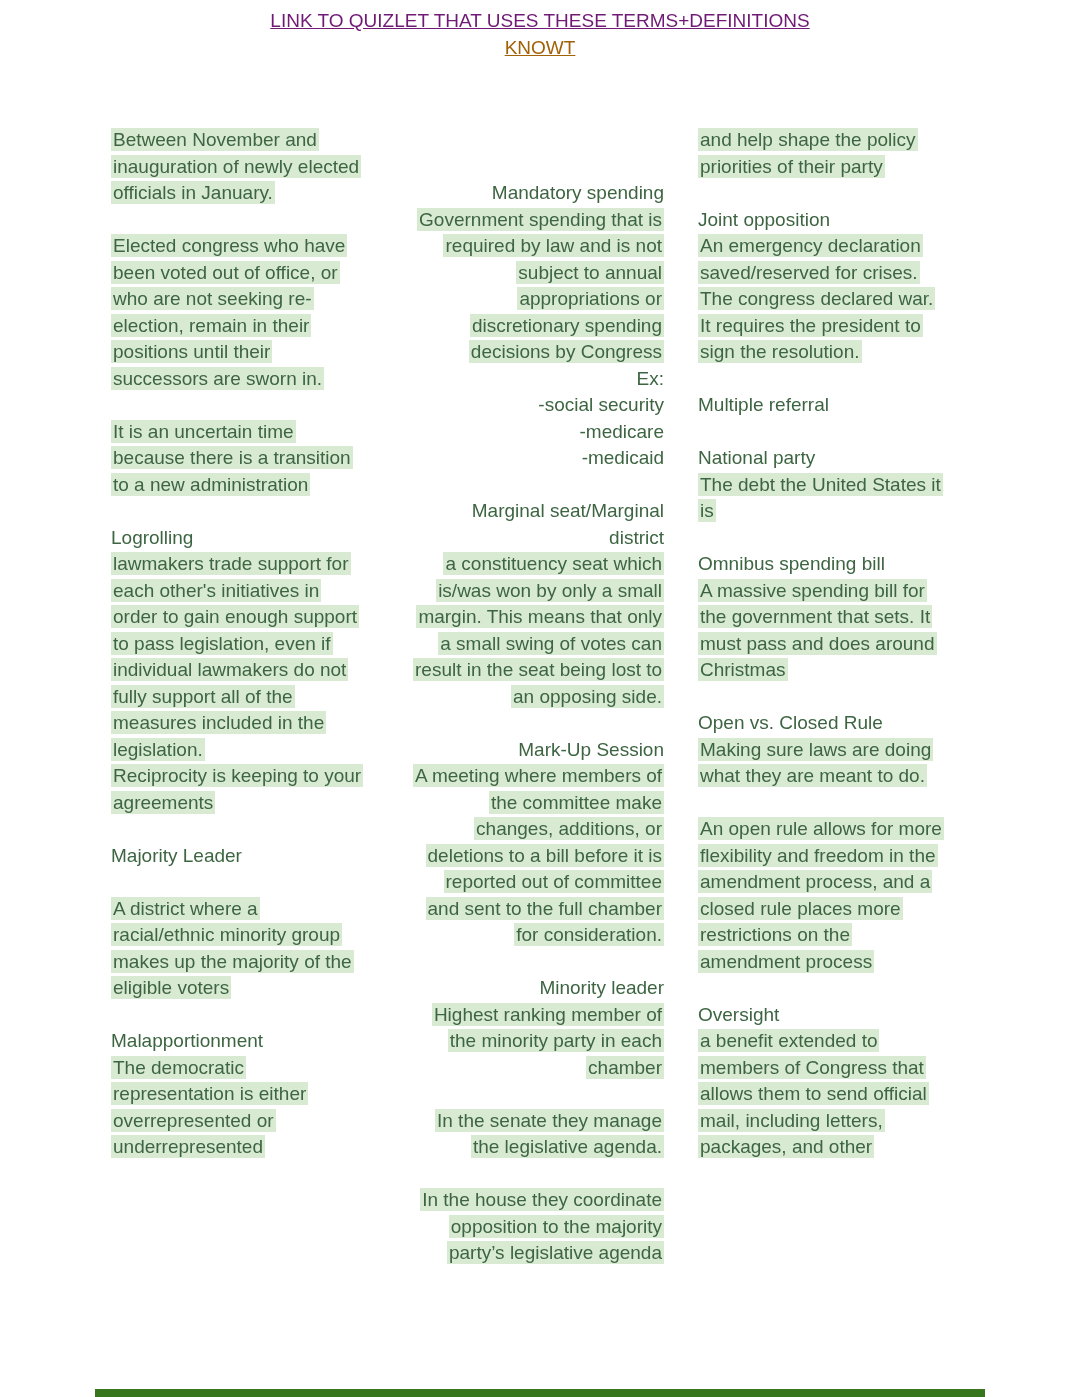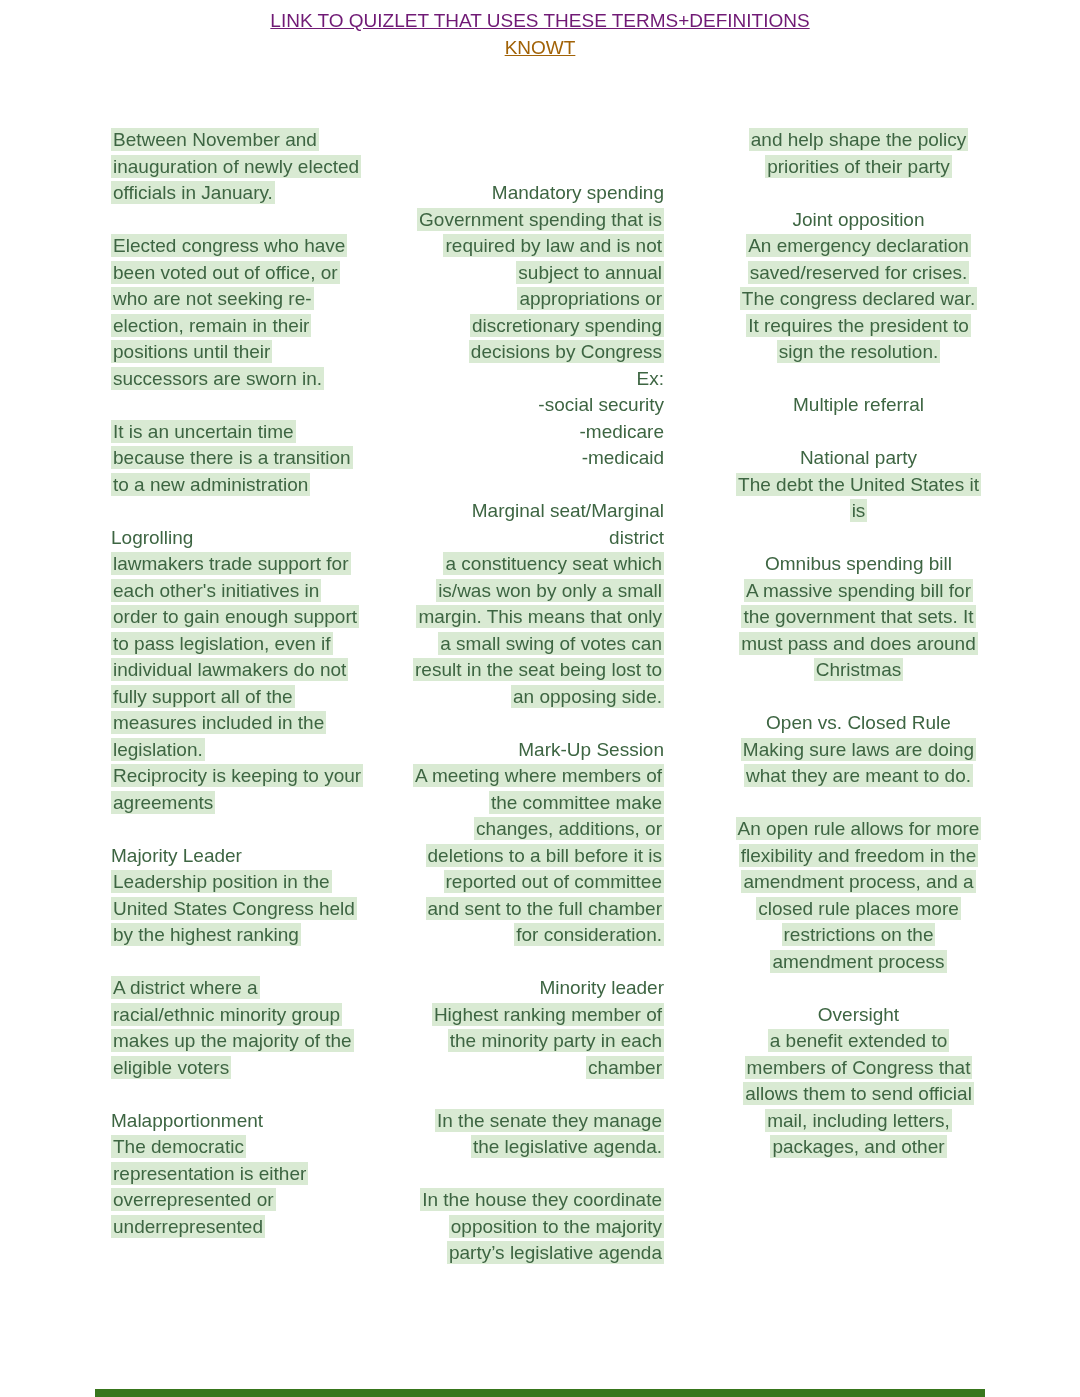--- a/index.html
+++ b/index.html
@@ -28,21 +28,21 @@
     cursor:pointer;
   }
   .column{
     position:absolute;top:127px;
     width:251px;
     font-size:19px;line-height:26.5px;
     color:#3d6542;
   }
   .col-1{left:95px;margin-left:16px;}
   .col-2{left:413px;text-align:right;}
-  .col-3{left:733px;text-align:center;}
+  .col-3{left:698px;}
   .column p{margin:0;padding:0;}
   .spacer{height:26.5px;}
   .hl{
     background:#d9ead3;
     padding:1px 2px;
     -webkit-box-decoration-break:clone;
     box-decoration-break:clone;
   }
   .bottom-bar{
     position:absolute;
@@ -65,21 +65,20 @@
     <div class="spacer"></div>
     <p><span class="hl">Elected congress who have been voted out of office, or who are not seeking re-election, remain in their positions until their successors are sworn in.</span></p>
     <div class="spacer"></div>
     <p><span class="hl">It is an uncertain time because there is a transition to a new administration</span></p>
     <div class="spacer"></div>
     <p>Logrolling</p>
     <p><span class="hl">lawmakers trade support for each other's initiatives in order to gain enough support to pass legislation, even if individual lawmakers do not fully support all of the measures included in the legislation.</span></p>
     <p><span class="hl"> Reciprocity is keeping to your agreements</span></p>
     <div class="spacer"></div>
     <p>Majority Leader</p>
-    <p><span class="hl">Leadership position in the United States Congress held by the highest ranking</span></p>
     <div class="spacer"></div>
     <p><span class="hl">A district where a racial/ethnic minority group makes up the majority of the eligible voters</span></p>
     <div class="spacer"></div>
     <p>Malapportionment</p>
     <p><span class="hl">The democratic representation is either overrepresented or underrepresented</span></p>
   </div>
 <div class="column col-2">
     <div class="spacer"></div>
     <div class="spacer"></div>
     <p>Mandatory spending</p>

